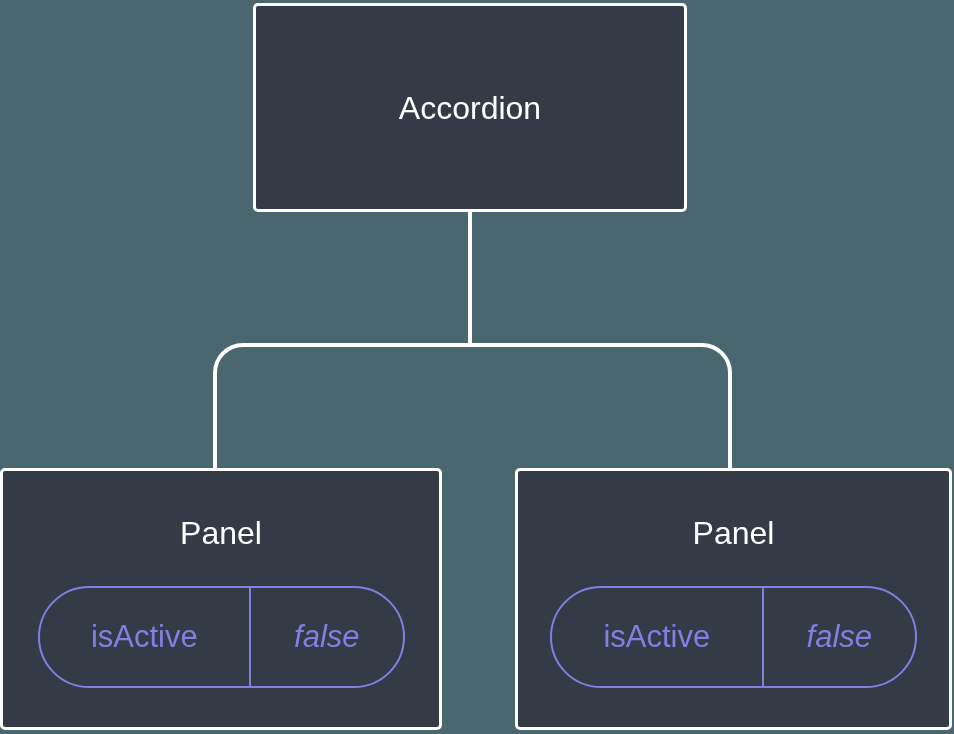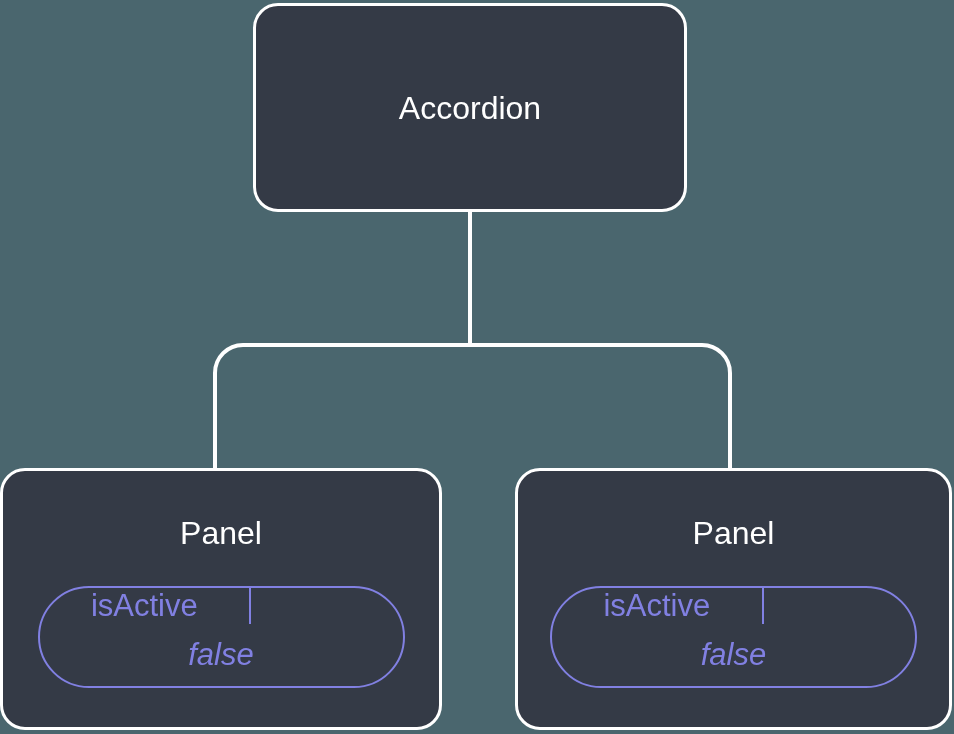--- a/index.html
+++ b/index.html
@@ -30,21 +30,21 @@
   }
   .connectors path {
     fill: none;
     stroke: var(--color-connector);
     stroke-width: 4;
   }
   .node {
     position: absolute;
     background: var(--color-node-fill);
     border: 3px solid var(--color-node-border);
-    border-radius: 25px;
+    border-radius: 5px;
     color: var(--color-node-text);
   }
   .node-root {
     left: 253px; top: 3px;
     width: 434px; height: 209px;
     display: flex;
     align-items: center;
     justify-content: center;
   }
   .node-label {
@@ -65,21 +65,20 @@
   .node-panel .node-label { margin-top: 42px; }
   .state-pill {
     margin-top: 33px;
     width: 367px;
     height: 102px;
     border: 2px solid var(--color-state-accent);
     border-radius: 51px;
     display: flex;
     align-items: stretch;
     overflow: hidden;
-    flex-direction: column;
   }
   .state-cell {
     display: flex;
     align-items: center;
     justify-content: center;
     color: var(--color-state-accent);
     font-size: 31px;
     font-weight: 400;
   }
   .state-key {

